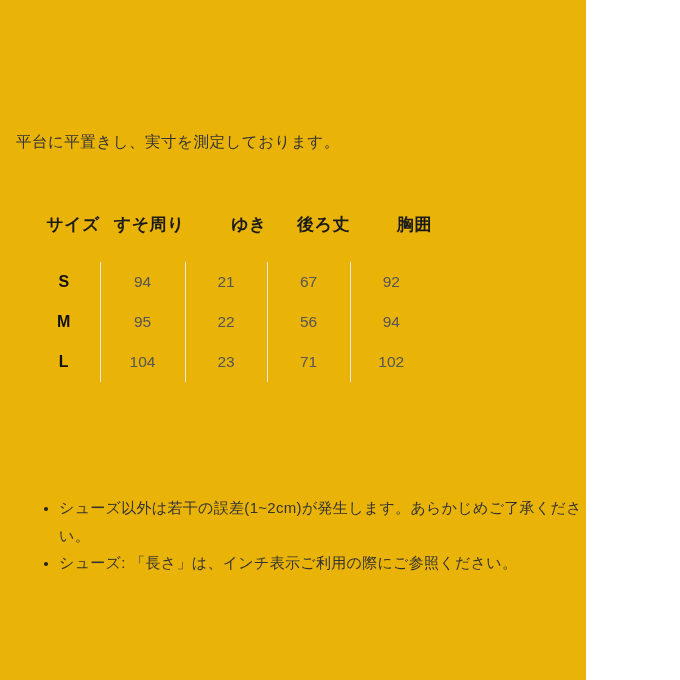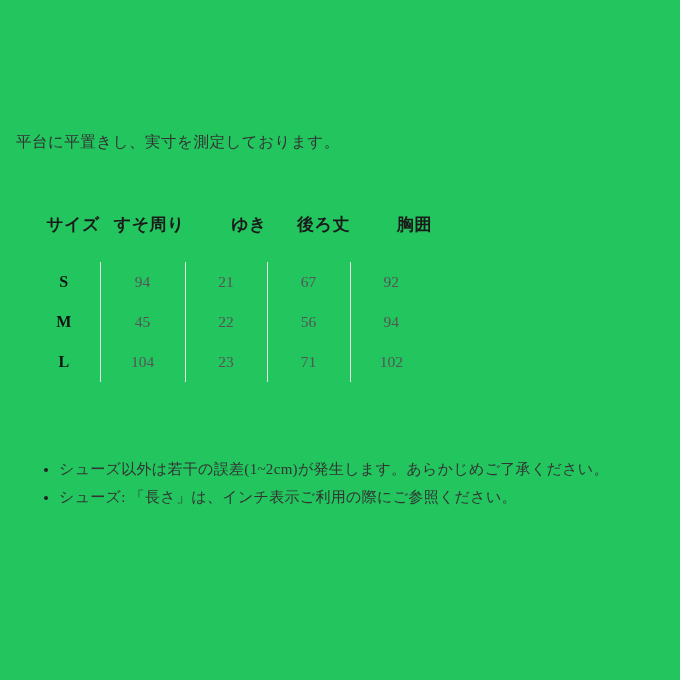--- a/index.html
+++ b/index.html
@@ -2,25 +2,25 @@
 <html><head>
 <meta charset="utf-8">
 <style>
   html, body {
     margin: 0;
     padding: 0;
     background: #ffffff;
   }
   .page {
     position: relative;
-    width: 680px;
+    width: 586px;
     height: 680px;
-    background: #22c55e;
+    background: #eab308;
     overflow: hidden;
-    font-family: Liberation Serif, serif;
+    font-family: Liberation Sans, sans-serif;
   }
   .intro {
     position: absolute;
     left: 16px;
     top: 126px;
     font-size: 15.5px;
     line-height: 31px;
     color: #333333;
     letter-spacing: 0.5px;
   }
@@ -60,21 +60,21 @@
   }
   .size-table tbody td {
     font-size: 15.5px;
     color: #555555;
     border-left: 1px solid #e8e8e8;
     margin-left: 39px;
   }
   .notes {
     position: absolute;
     left: 38px;
-    top: 456px;
+    top: 494px;
     margin: 0;
     padding: 0 0 0 21px;
     list-style: disc;
     font-size: 15px;
     line-height: 27.5px;
     color: #333333;
     letter-spacing: 0.3px;
   }
   .notes li::marker {
     color: #222222;
@@ -110,21 +110,21 @@
     <tbody>
       <tr>
         <th>S</th>
         <td>94</td>
         <td>21</td>
         <td>67</td>
         <td>92</td>
       </tr>
       <tr>
         <th>M</th>
-        <td>45</td>
+        <td>95</td>
         <td>22</td>
         <td>56</td>
         <td>94</td>
       </tr>
       <tr>
         <th>L</th>
         <td>104</td>
         <td>23</td>
         <td>71</td>
         <td>102</td>

